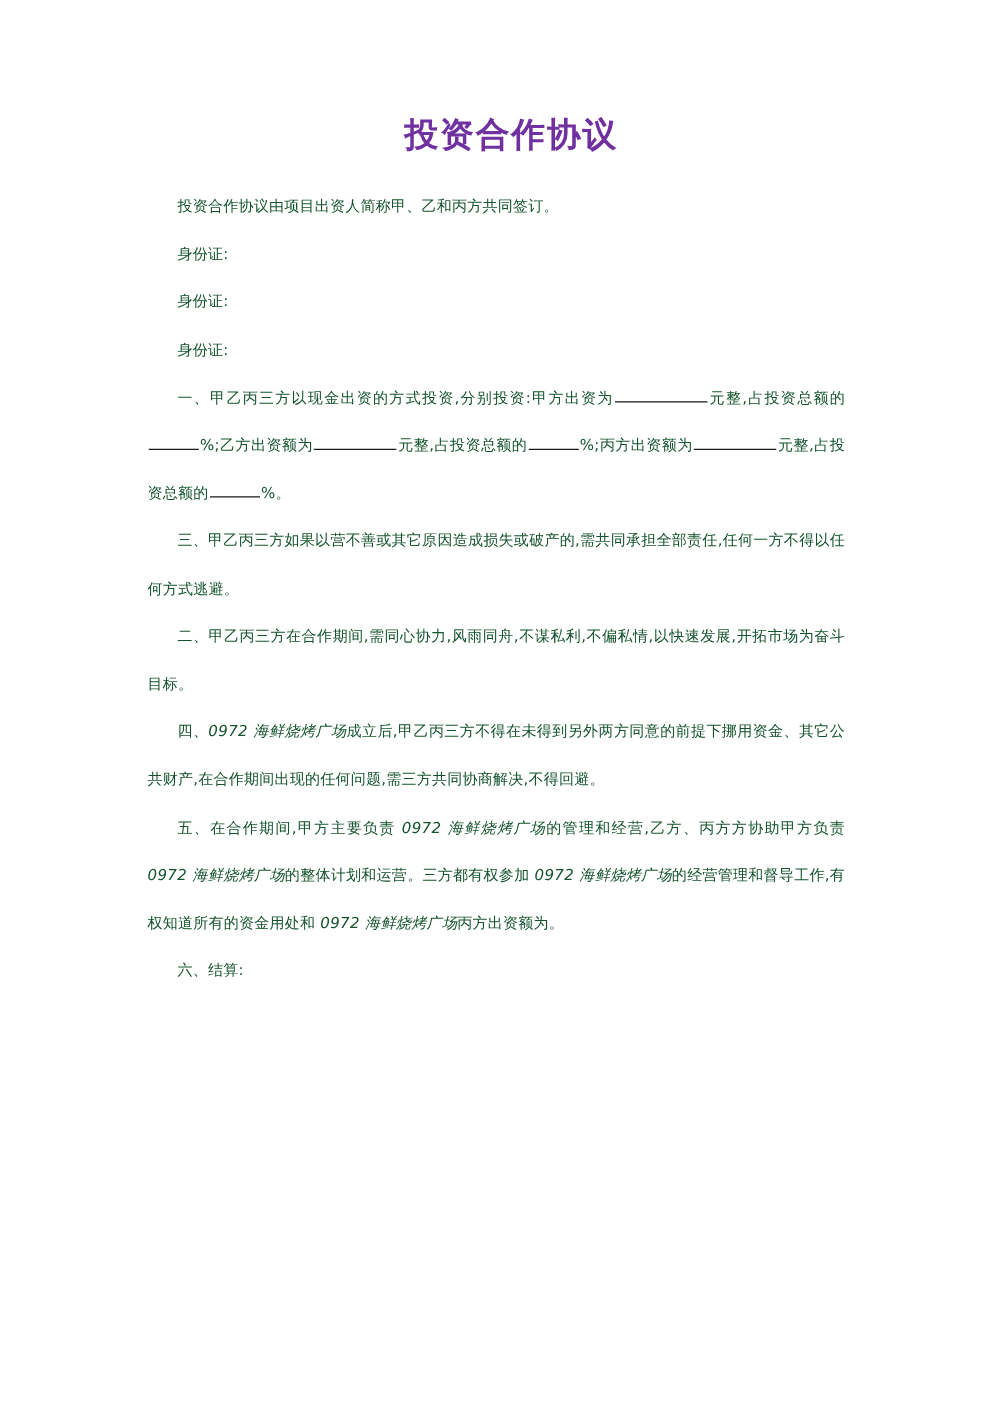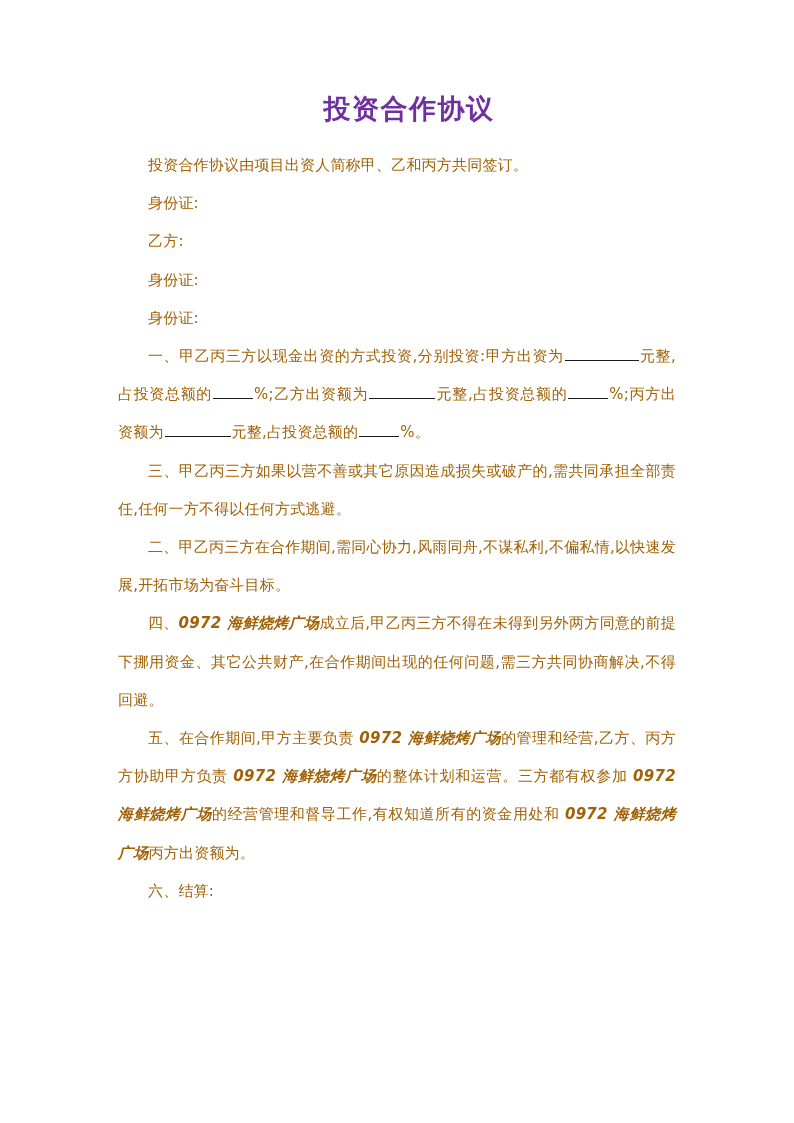--- a/index.html
+++ b/index.html
@@ -37,32 +37,32 @@
   }
   .body-block {
     position: absolute;
     top: 146px;
     left: 118px;
     width: 558px;
   }
   p.para {
     margin: 0 0 0 0;
     padding: 0;
-    font-size: 15px;
+    font-size: 12px;
     line-height: 38.2px;
     text-align: justify;
     text-justify: inter-ideograph;
-    color: #a16207;
+    color: #14532d;
     letter-spacing: 0.2px;
   }
   p.para.indent {
     text-indent: 2em;
   }
   .b {
-    font-weight: bold;
+    font-weight: normal;
     font-style: italic;
     letter-spacing: 0.3px;
   }
   .blank {
     display: inline-block;
     border-bottom: 1px solid #1a1a1a;
     vertical-align: baseline;
     height: 1.05em;
     margin: 0 1px;
   }
@@ -77,21 +77,20 @@
 
   <div class="doc-title">投资合作协议</div>
 
   <div class="body-block">
 
     <p class="para indent">投资合作协议由项目出资人简称甲、乙和丙方共同签订。</p>
 
 
     <p class="para indent">身份证:</p>
 
-    <p class="para indent">乙方:</p>
 
     <p class="para indent">身份证:</p>
 
 
     <p class="para indent">身份证:</p>
 
 
     <p class="para indent"><span>一、</span><span>甲乙丙三方以现金出资的方式投资,分别投资:甲方出资为</span><span class="blank blank-lg"></span><span>元整,占投资总额的</span><span class="blank blank-sm"></span><span>%;乙方出资额为</span><span class="blank blank-md"></span><span>元整,占投资总额的</span><span class="blank blank-sm"></span><span>%;丙方出资额为</span><span class="blank blank-md"></span><span>元整,占投资总额的</span><span class="blank blank-sm"></span><span>%。</span></p>
 
     <p class="para indent">三、甲乙丙三方如果以营不善或其它原因造成损失或破产的,需共同承担全部责任,任何一方不得以任何方式逃避。</p>

